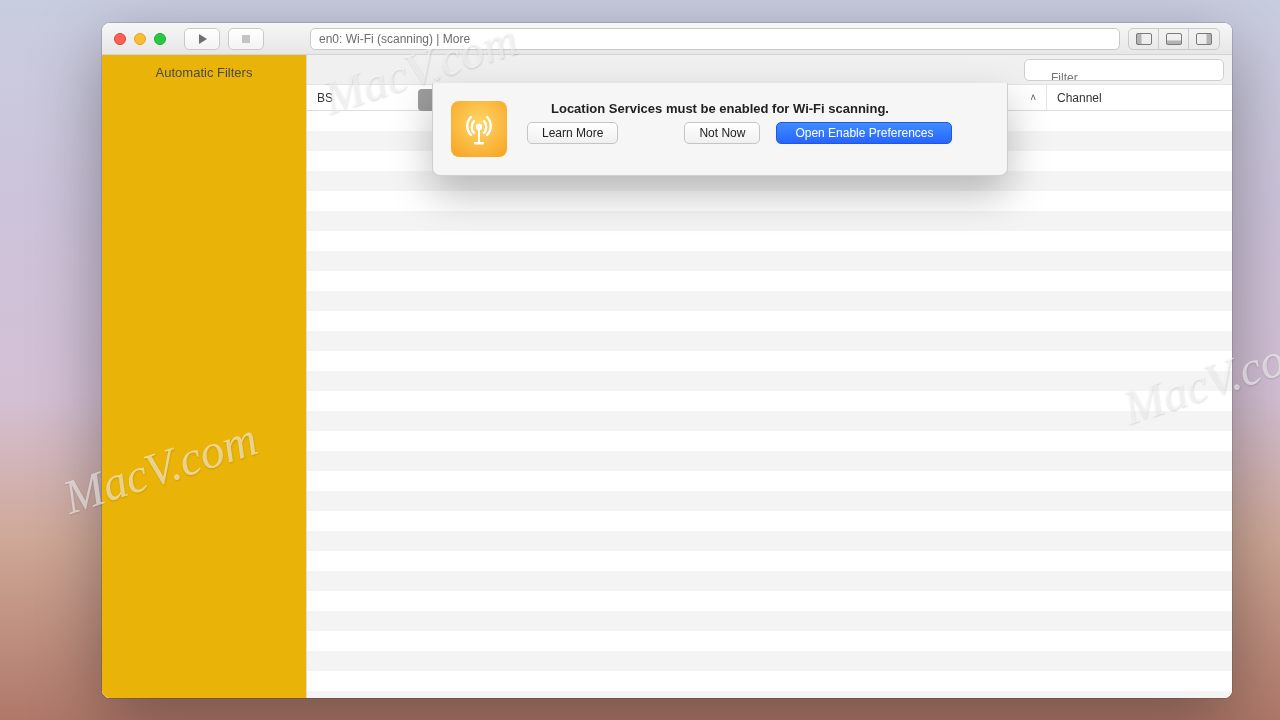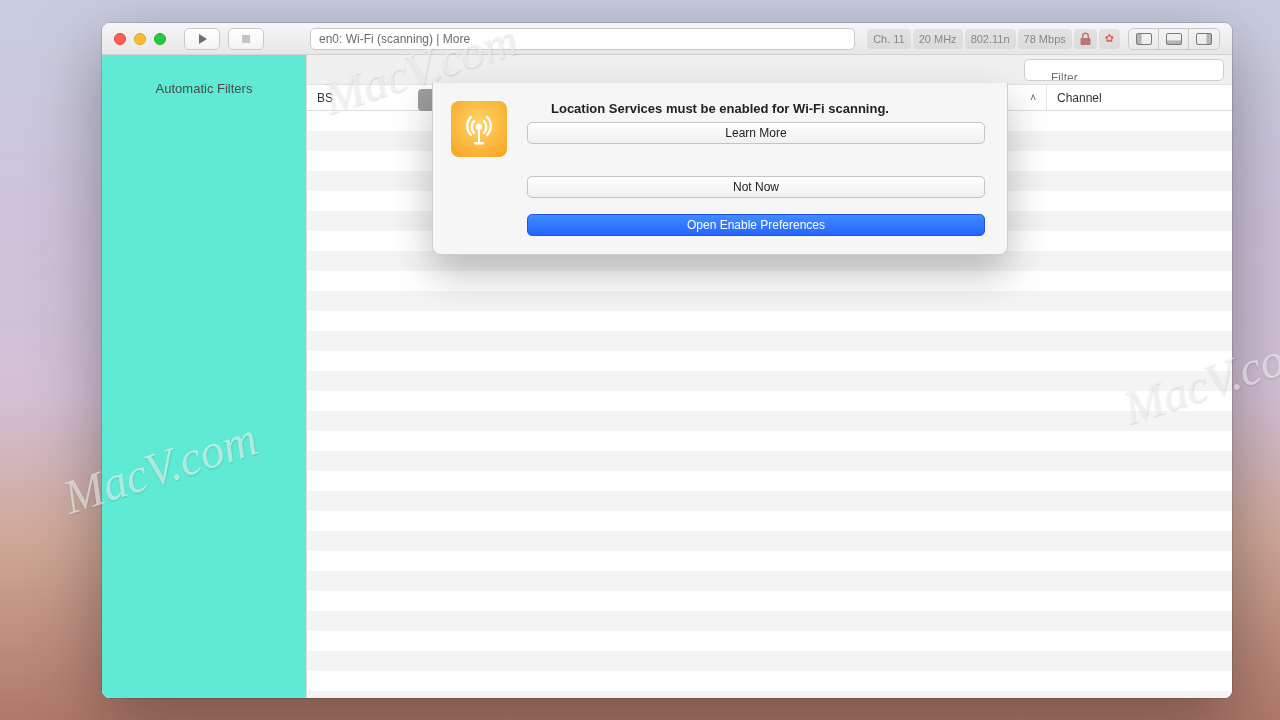--- a/index.html
+++ b/index.html
@@ -61,22 +61,22 @@
 .viewseg > div {
   width: 30px; display:flex; align-items:center; justify-content:center;
   border-right: 1px solid #c9c9c9; color:#7a7a7a;
 }
 .viewseg > div:last-child { border-right: none; }
 
 .content {
   flex: 1; display: flex; background: #f5f5f5; min-height: 0;
 }
 .sidebar {
-  width: 205px; border-right: 1px solid #d9d9d9; background: #5eead4;
-  padding-top: 26px;
+  width: 205px; border-right: 1px solid #d9d9d9; background: #eab308;
+  padding-top: 10px;
 }
 .sidebar h4 {
   font-size: 13px; font-weight: 500; color: #4a4a4a; text-align: center;
 }
 .main {
   flex: 1; display:flex; flex-direction: column; min-width: 0;
 }
 .searchbar {
   height: 30px; padding: 4px 8px; display:flex; justify-content:flex-end;
   background: #f0f0f0; border-bottom: 1px solid #e3e3e3;
@@ -114,21 +114,21 @@
   display: flex; gap: 20px;
 }
 .sheet-icon {
   width: 56px; height: 56px; border-radius: 8px; flex: 0 0 56px;
   background: radial-gradient(circle at 50% 40%, #ffd66a, #f6a21e);
   display:flex; align-items:center; justify-content:center;
 }
 .sheet-body { flex:1; display:flex; flex-direction:column; }
 .sheet-title { font-size: 13px; font-weight: 600; color:#222; margin-bottom:6px;padding-left:24px; }
 .sheet-msg { font-size: 11.5px; color:#3a3a3a; line-height:1.4; margin-bottom:16px; }
-.sheet-buttons { display:flex; gap: 16px; flex-direction: column; }
+.sheet-buttons { display:flex; gap: 16px; }
 .sheet-buttons button {
   height: 22px; border-radius: 5px; font-size: 12px; padding: 0 14px;
   border: 1px solid #c5c5c5; background: linear-gradient(#ffffff,#f0f0f0);
   color:#222; cursor:pointer;
 }
 .sheet-buttons button.primary {
   background: linear-gradient(#3f8dff,#2764ff); border-color:#1f56e8; color:#fff;
   padding: 0 18px;
 }
 .sheet-buttons .spacer { width: 34px; }
@@ -161,32 +161,20 @@
           <rect x="2" y="2" width="8" height="8" fill="currentColor"></rect>
         </svg>
     </div>
 
     <div style="width:30px"></div>
 
     <div class="tb-field long">
       <span>en0: Wi-Fi (scanning)  |  More</span>
     </div>
 
-    <div class="status-cluster">
-      <div class="tb-pill">Ch. 11</div>
-      <div class="tb-pill">20 MHz</div>
-      <div class="tb-pill">802.11n</div>
-      <div class="tb-pill">78 Mbps</div>
-      <div class="tb-pill" style="color:#b77;">
-        <svg width="11" height="13" viewBox="0 0 11 13">
-            <path d="M2 6V4a3.5 3.5 0 017 0v2h.5a1 1 0 011 1v5a1 1 0 01-1 1h-8a1 1 0 01-1-1V7a1 1 0 011-1H2zm1.5 0h4V4a2 2 0 10-4 0v2z" fill="currentColor"></path>
-          </svg>
-      </div>
-      <div class="tb-pill" style="color:#e06363;">✿</div>
-    </div>
 
     <div class="tb-right">
       <div class="viewseg">
         <div>
             <svg width="16" height="12" viewBox="0 0 16 12">
               <rect x="0.5" y="0.5" width="15" height="11" rx="1.5" fill="none" stroke="currentColor"></rect>
               <rect x="0.5" y="0.5" width="5" height="11" fill="currentColor" opacity="0.5"></rect>
             </svg>
           </div>
         <div>

